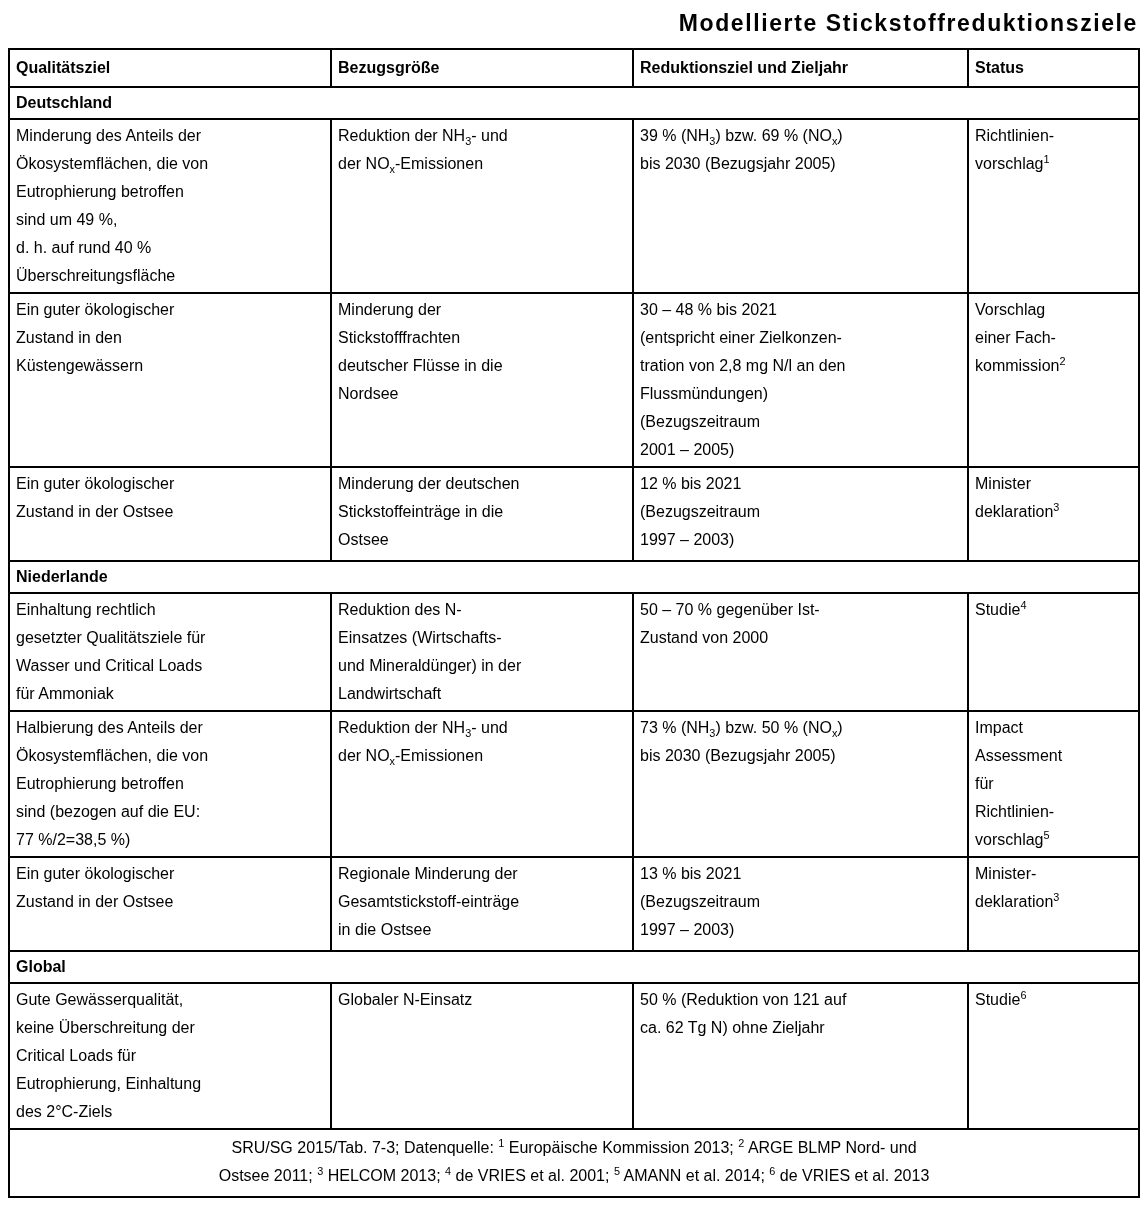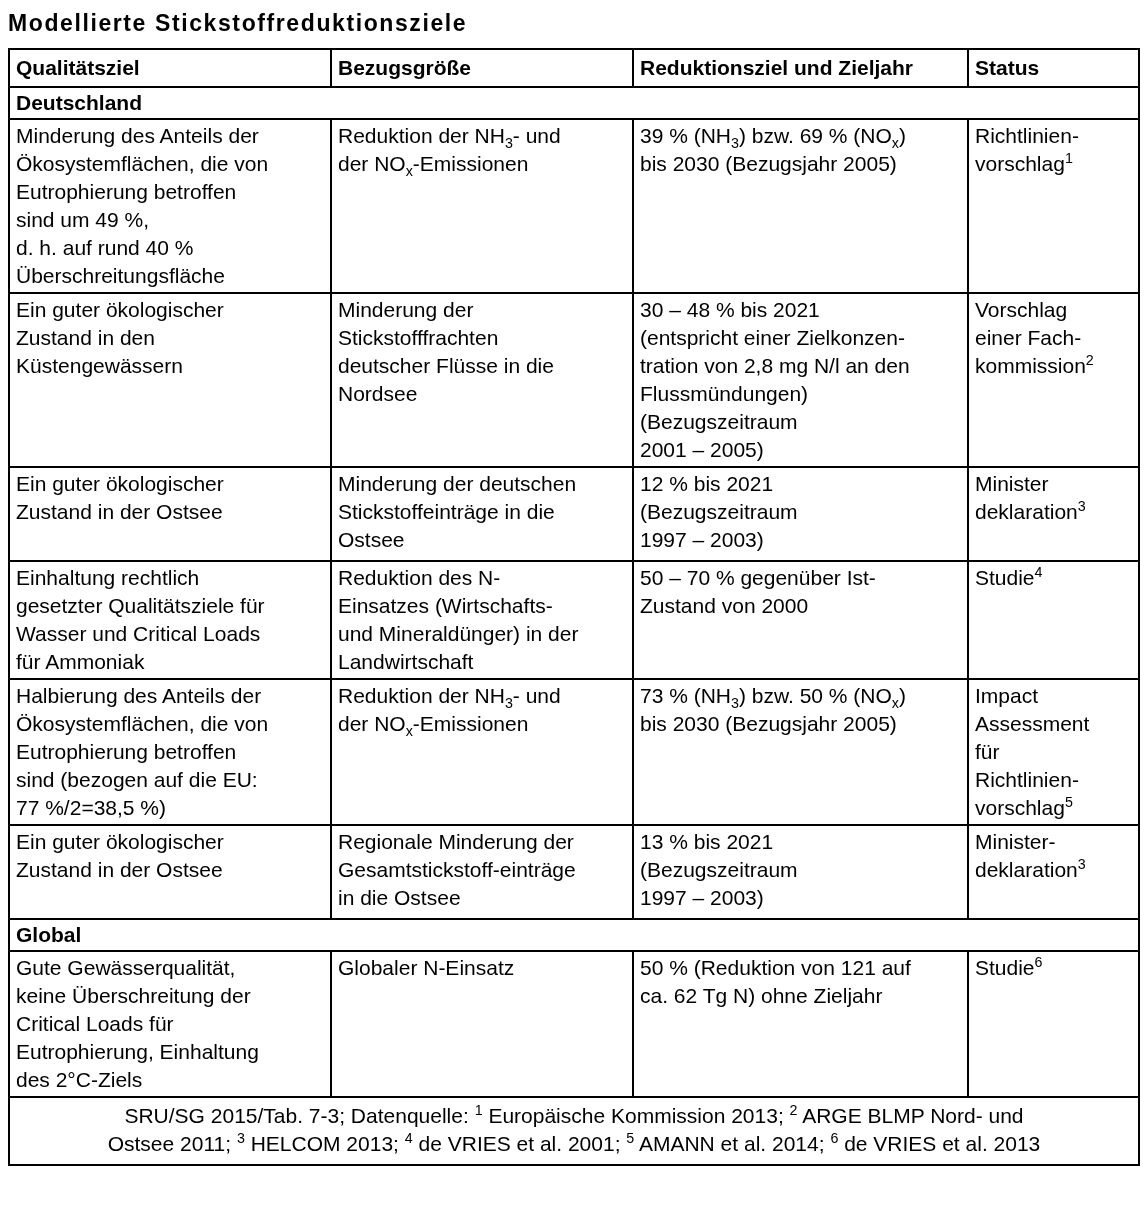--- a/index.html
+++ b/index.html
@@ -6,41 +6,41 @@
   html, body { background: #ffffff; }
   body {
     width: 1145px;
     min-height: 1223px;
     font-family: "Liberation Sans", sans-serif;
     color: #000;
   }
   .page { padding: 8px 7px 0 8px; }
 
   .doc-title {
-    text-align: left;
+    text-align: right;
     font-size: 23px;
     font-weight: bold;
     letter-spacing: 1.6px;
     margin: 2px 0 11px 0;
   }
 
   table.targets {
     border-collapse: collapse;
     table-layout: fixed;
     width: 1130px;
   }
   col.c1 { width: 322px; }
   col.c2 { width: 302px; }
   col.c3 { width: 335px; }
   col.c4 { width: 171px; }
 
   th, td {
     border: 2px solid #000;
     vertical-align: top;
-    font-size: 21px;
+    font-size: 16px;
     line-height: 28px;
     padding: 2px 3px 2px 6px;
     overflow: hidden;
   }
   th {
     text-align: left;
     font-weight: bold;
     padding-top: 4px;
     padding-bottom: 4px;
   }
@@ -104,20 +104,23 @@
         <td>30 – 48 % bis 2021<br>(entspricht einer Zielkonzen-<br>tration von 2,8 mg N/l an den<br>Flussmündungen)<br>(Bezugszeitraum<br>2001 – 2005)</td>
         <td>Vorschlag<br>einer Fach-<br>kommission<sup>2</sup></td>
       </tr>
       <tr class="rh-95">
         <td>Ein guter ökologischer<br>Zustand in der Ostsee</td>
         <td>Minderung der deutschen<br>Stickstoffeinträge in die<br>Ostsee</td>
         <td>12 % bis 2021<br>(Bezugszeitraum<br>1997 – 2003)</td>
         <td>Minister<br>deklaration<sup>3</sup></td>
       </tr>
 
+      <tr class="section-row rh-sec">
+        <td colspan="4">Niederlande</td>
+      </tr>
       <tr class="rh-125">
         <td>Einhaltung rechtlich<br>gesetzter Qualitätsziele für<br>Wasser und Critical Loads<br>für Ammoniak</td>
         <td>Reduktion des N-<br>Einsatzes (Wirtschafts-<br>und Mineraldünger) in der<br>Landwirtschaft</td>
         <td>50 – 70 % gegenüber Ist-<br>Zustand von 2000</td>
         <td>Studie<sup>4</sup></td>
       </tr>
 
       <tr class="rh-150">
         <td>Halbierung des Anteils der<br>Ökosystemflächen, die von<br>Eutrophierung betroffen<br>sind (bezogen auf die EU:<br>77 %/2=38,5 %)</td>
         <td>Reduktion der NH<sub>3</sub>- und<br>der NO<sub>x</sub>-Emissionen</td>

